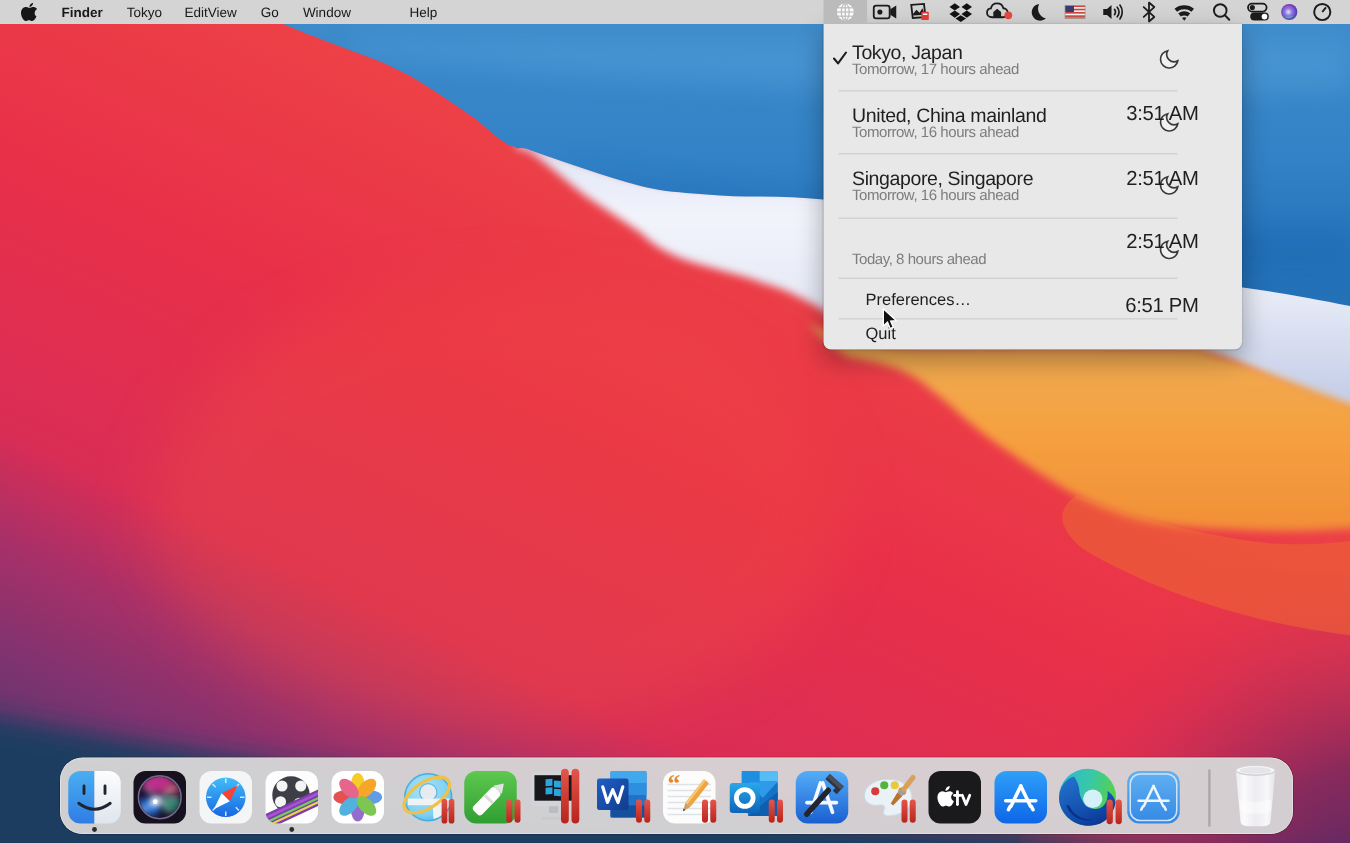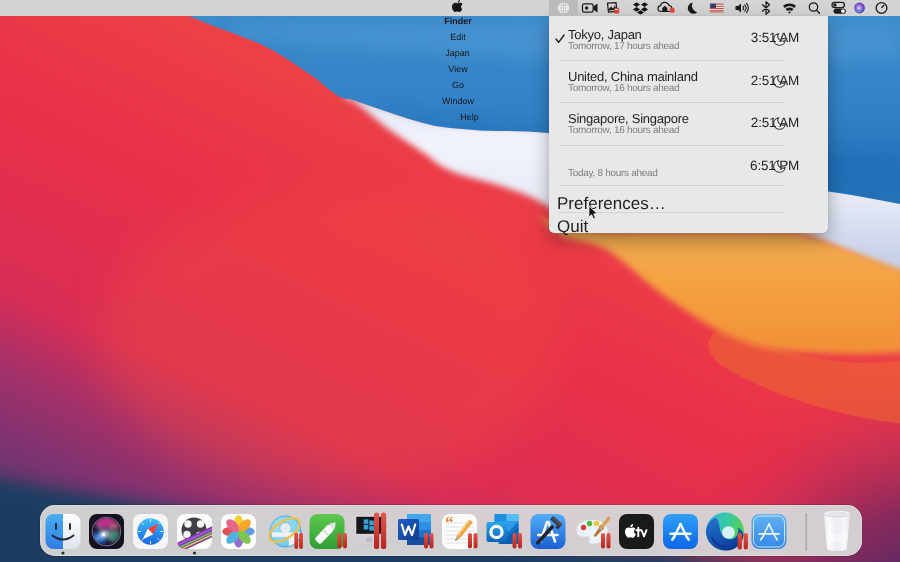--- a/index.html
+++ b/index.html
@@ -2,32 +2,32 @@
 <html><head>
 <meta charset="utf-8">
 <style>
   html,body{margin:0;padding:0;}
   body{width:900px;height:562px;overflow:hidden;position:relative;
        font-family:"Liberation Sans", sans-serif;
        -webkit-font-smoothing:antialiased;text-rendering:geometricPrecision;}
   #wall{position:absolute;left:0;top:0;width:900px;height:562px;}
   
   #menubar{position:absolute;left:0;top:0;width:900px;height:16px;
-    background:#d5d4d4;display:flex;align-items:center;z-index:5;flex-direction:column;}
+    background:#d5d4d4;display:flex;align-items:center;z-index:5;}
   #menubar .l{display:flex;align-items:center;height:16px;}
   #menubar .item{font-size:9px;color:rgba(21,21,21,0.99);line-height:16px;opacity:0.999;}
   
   #menu{position:absolute;left:549px;top:16px;width:279px;height:217px;
     background:#e9e8e8;border-radius:0 0 5px 5px;z-index:6;
     box-shadow:0 7px 18px rgba(0,0,0,.33), 0 0 1px rgba(0,0,0,.3);}
   .city{position:absolute;left:19px;font-size:13px;color:rgba(28,28,28,0.99);opacity:0.999;letter-spacing:-0.25px;}
   .sub{position:absolute;left:19px;font-size:10px;color:rgba(123,123,123,0.99);opacity:0.999;letter-spacing:-0.3px;}
-  .time{position:absolute;right:29px;font-size:13.5px;color:rgba(28,28,28,0.99);text-align:right;opacity:0.999;letter-spacing:-0.2px;}
+  .time{position:absolute;right:29px;font-size:13.5px;color:rgba(28,28,28,0.99);text-align:right;opacity:0.999;letter-spacing:-0.2px;margin-top:38px;}
   .sep{position:absolute;left:10px;width:226px;height:1px;background:#d4d3d3;}
-  .small{position:absolute;left:8px;font-size:17px;color:rgba(28,28,28,0.99);opacity:0.999;}
+  .small{position:absolute;left:28px;font-size:11px;color:rgba(28,28,28,0.99);opacity:0.999;}
   
   #dock{position:absolute;left:40px;top:505px;width:822px;height:51px;
     background:rgba(214,212,213,.97);border-radius:15px;z-index:4;
     box-shadow:0 0 0 0.5px rgba(0,0,0,.25), inset 0 0 0 0.5px rgba(255,255,255,.5);}
 </style>
 </head>
 <body>
 <svg id="wall" viewBox="0 0 900 562" preserveAspectRatio="none">
   <defs>
     <linearGradient id="base" x1="700" y1="150" x2="275" y2="1055" gradientUnits="userSpaceOnUse">
@@ -99,23 +99,23 @@
   <path d="M538,215 C549,226 556,232 566,238 C588,242 602,245 616,256 C627,265 635,271 643,279 C654,288 664,296 675,303 C686,311 698,319 710,326 C722,333 736,339 750,344 C766,349 783,351 800,352 C820,353 840,354 860,354 C875,354 890,353 905,352 L905,271 C880,262 850,250 822,240.5 C802,233.5 797,232.5 793,232.5 C735,231.5 680,231.5 620,232.5 C600,233 560,228 538,215 Z" fill="url(#pocketg)" filter="url(#b3)"></path>
 </svg>
 
 <div id="menubar">
   <div class="l" style="margin-left:14px;">
     <svg width="11" height="13" viewBox="0 0 11 13">
         <path d="M9.1,6.9c0-1.3,0.7-2.3,1.6-2.9C10,3.1,9,2.7,8.1,2.7C7,2.7,6.5,3.2,5.7,3.2C4.9,3.2,4.2,2.7,3.3,2.7C1.7,2.7,0,4.1,0,6.7c0,2.7,1.9,5.3,3.1,5.3c0.7,0,1.2-0.5,2.2-0.5c1,0,1.4,0.5,2.2,0.5c1,0,2.3-1.7,2.8-3.2C9.6,8.6,9.1,7.9,9.1,6.9z M7.4,1.7C7.8,1.2,8.1,0.5,8,0C7.4,0,6.7,0.4,6.3,0.9C5.9,1.3,5.6,2,5.7,2.6C6.4,2.6,7,2.2,7.4,1.7z" fill="#161616"></path>
       </svg>
   </div>
   <div class="item" style="font-weight:bold;margin-left:16px;">Finder</div>
-  <div class="item" style="margin-left:16px;">Edit</div>
-  <div class="item" style="margin-left:15px;">Japan</div>
-  <div class="item" style="margin-left:16px;">View</div>
+  <div class="item" style="margin-left:16px;">Tokyo</div>
+  <div class="item" style="margin-left:15px;">Edit</div>
+  <div class="item" style="">View</div>
   <div class="item" style="margin-left:16px;">Go</div>
   <div class="item" style="margin-left:16px;">Window</div>
   <div class="item" style="margin-left:15px;padding-left:24px;">Help</div>
 </div>
 <svg id="statusicons" style="position:absolute;left:540px;top:0;z-index:7;" width="360" height="16" viewBox="0 0 360 16">
   <defs>
     <radialGradient id="siriorb" cx="0.45" cy="0.5" r="0.75">
       <stop offset="0" stop-color="#dfe8fa"></stop>
         <stop offset="0.3" stop-color="#8f7ae0"></stop>
       <stop offset="0.65" stop-color="#5f3cb8"></stop>

